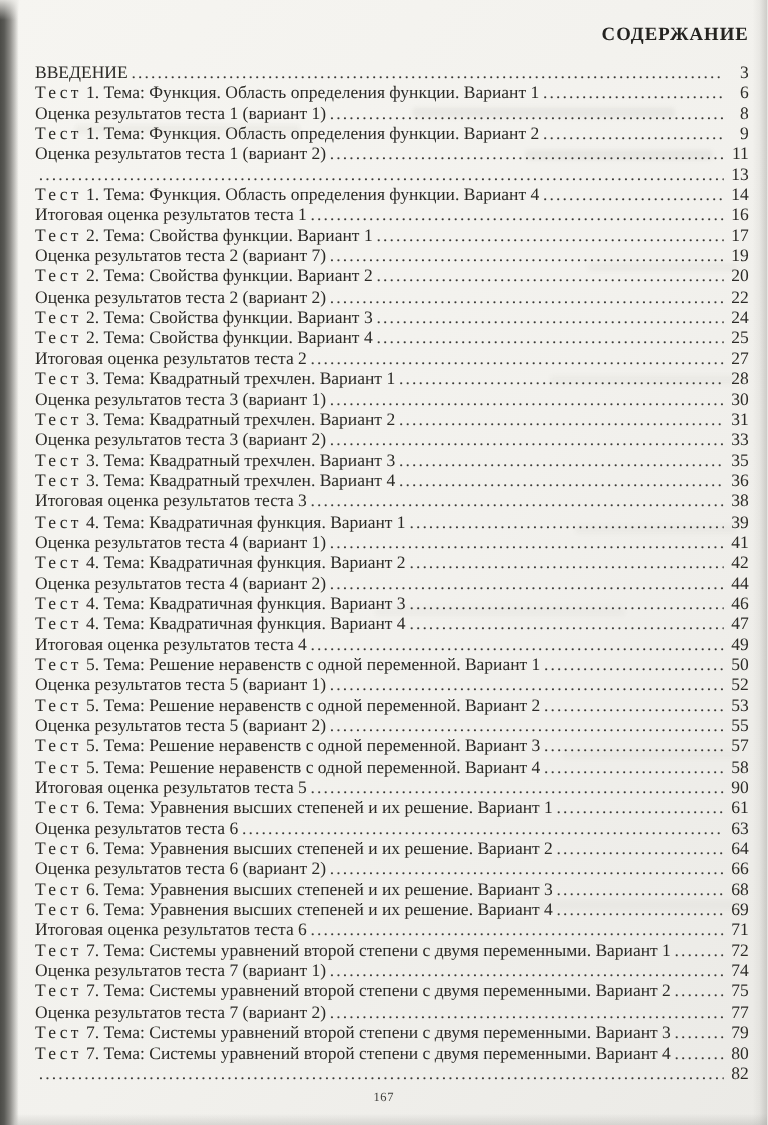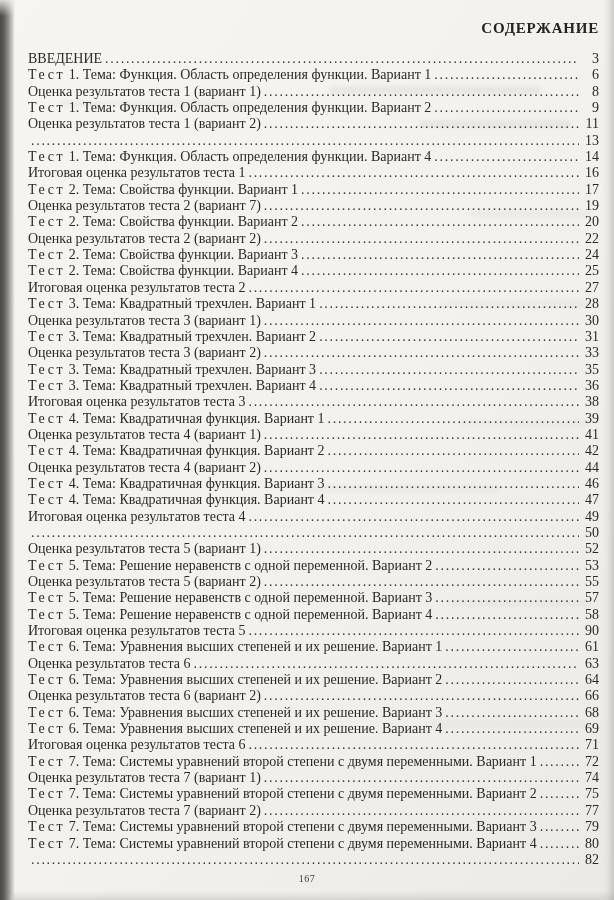--- a/index.html
+++ b/index.html
@@ -217,20 +217,21 @@
           <span class="toc-label"><span class="sp">Тест</span><span> 4. Тема: Квадратичная функция. Вариант 4</span></span>
           <span class="toc-dots">....................................................................................................................................................................................................................................................................</span>
           <span class="toc-page">47</span>
         </div>
         <div class="toc-row">
           <span class="toc-label">Итоговая оценка результатов теста 4</span>
           <span class="toc-dots">....................................................................................................................................................................................................................................................................</span>
           <span class="toc-page">49</span>
         </div>
         <div class="toc-row">
+          <span class="toc-label"><span class="sp">Тест</span><span> 5. Тема: Решение неравенств с одной переменной. Вариант 1</span></span>
           <span class="toc-dots">....................................................................................................................................................................................................................................................................</span>
           <span class="toc-page">50</span>
         </div>
         <div class="toc-row">
           <span class="toc-label">Оценка результатов теста 5 (вариант 1)</span>
           <span class="toc-dots">....................................................................................................................................................................................................................................................................</span>
           <span class="toc-page">52</span>
         </div>
         <div class="toc-row">
           <span class="toc-label"><span class="sp">Тест</span><span> 5. Тема: Решение неравенств с одной переменной. Вариант 2</span></span>

